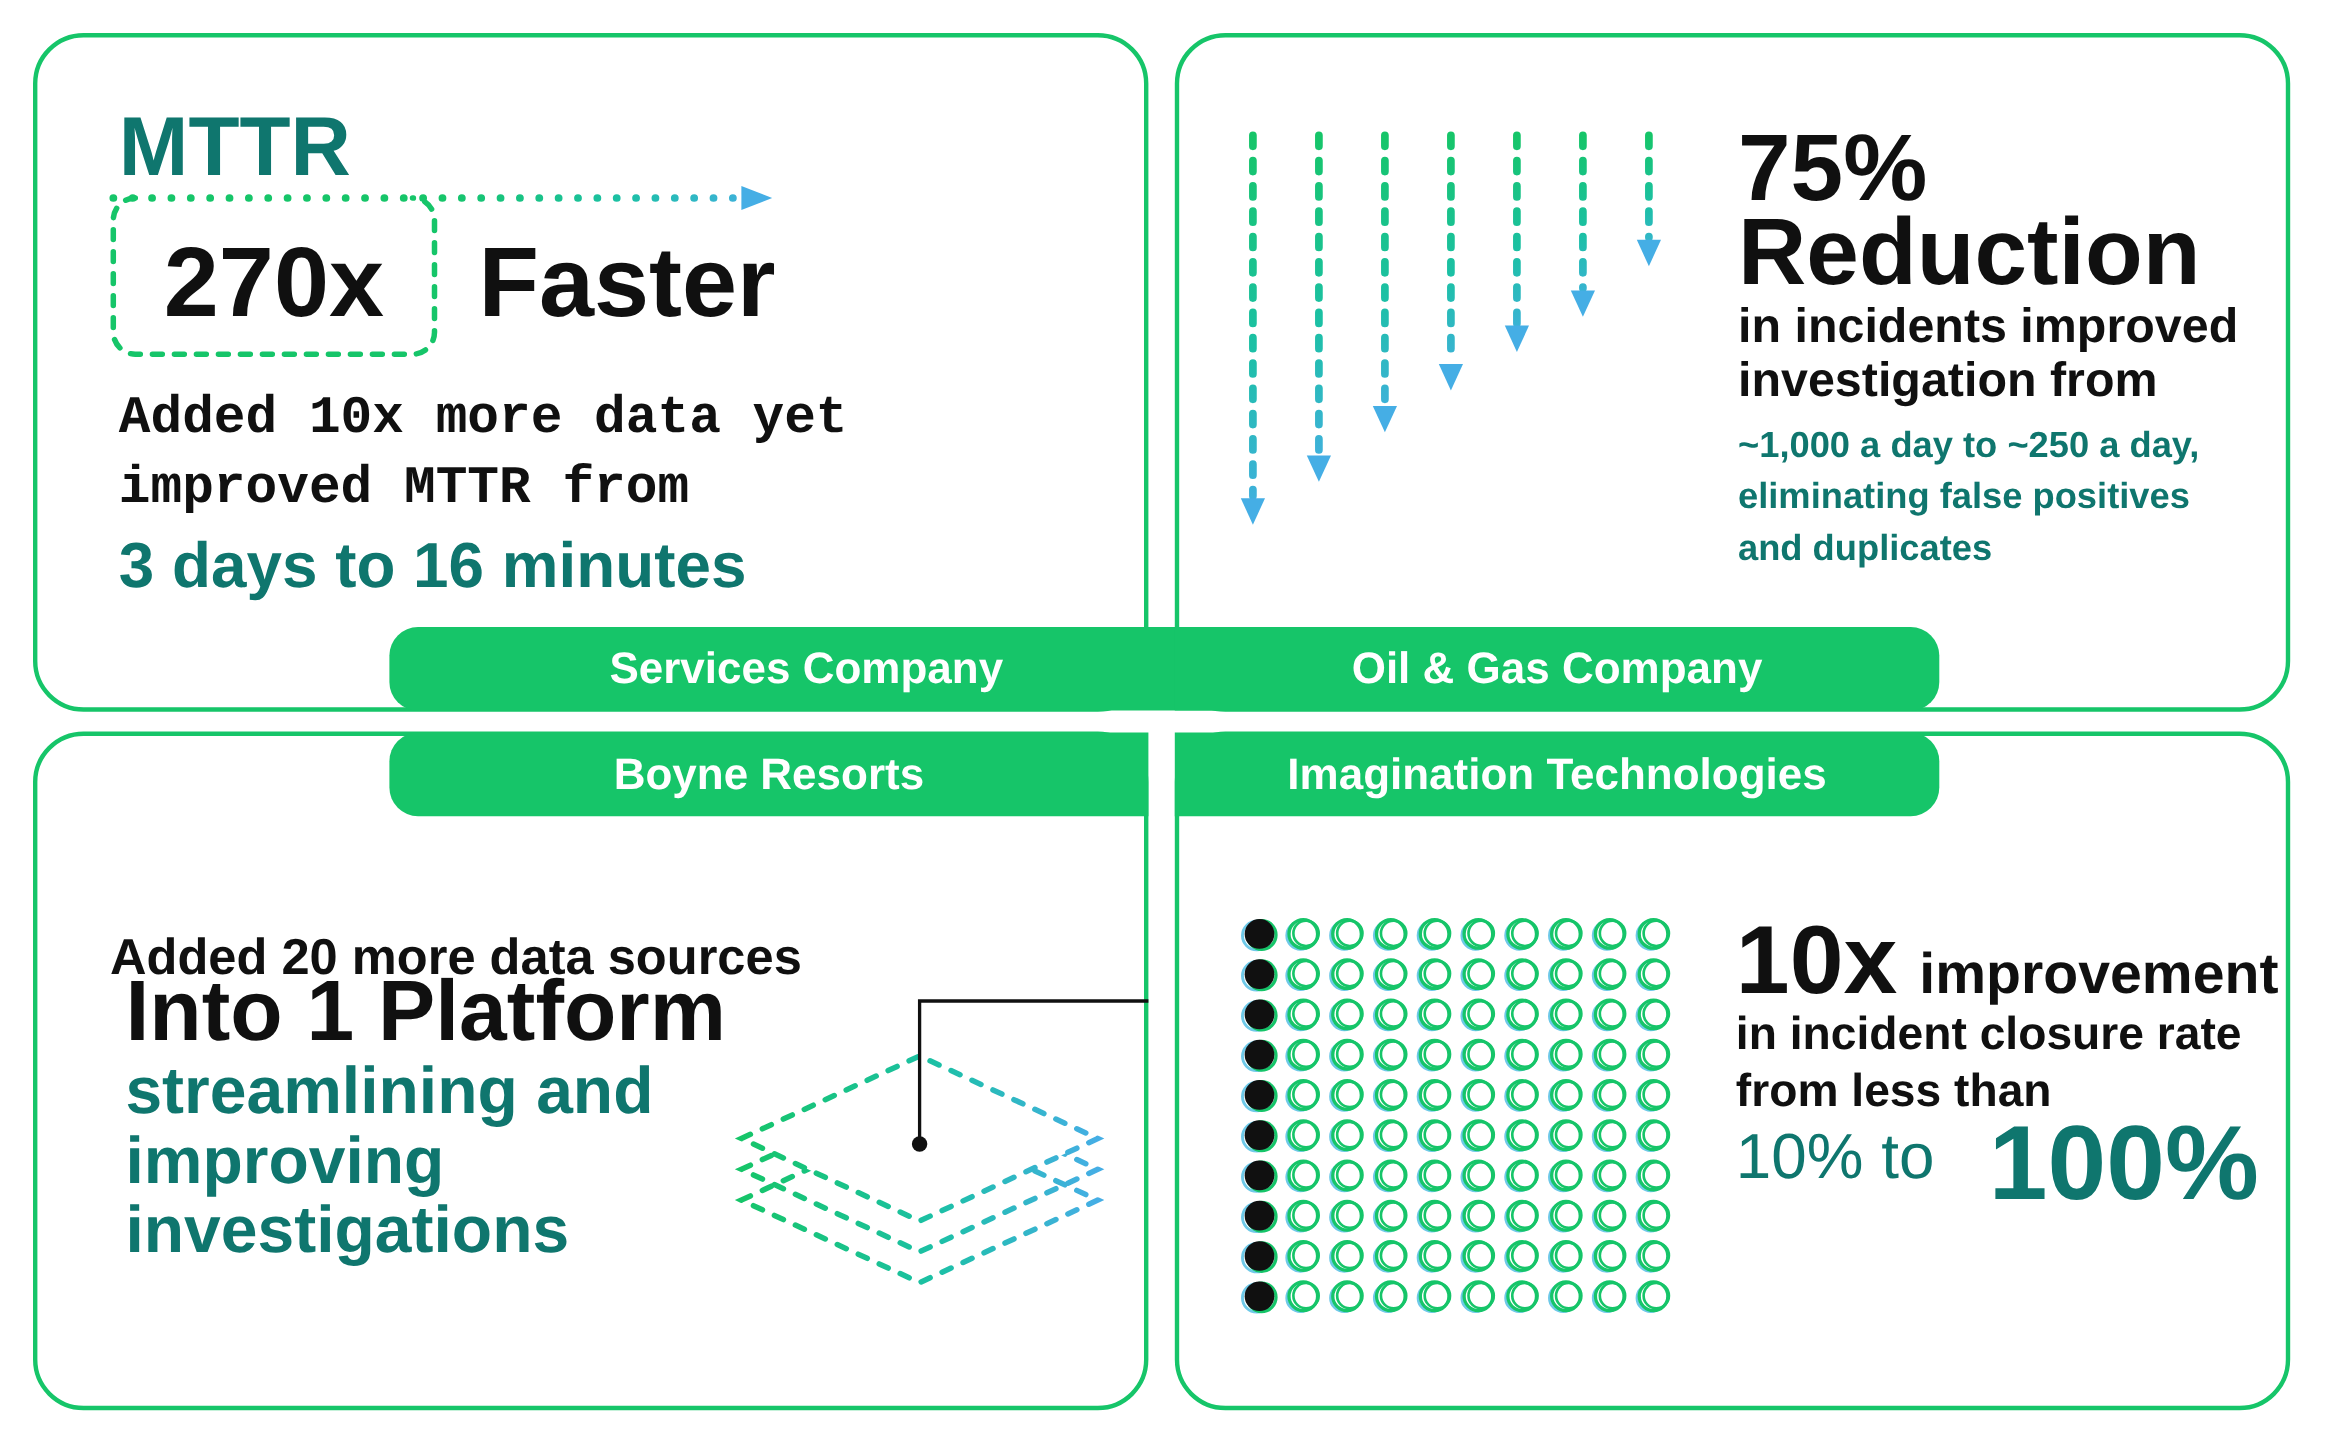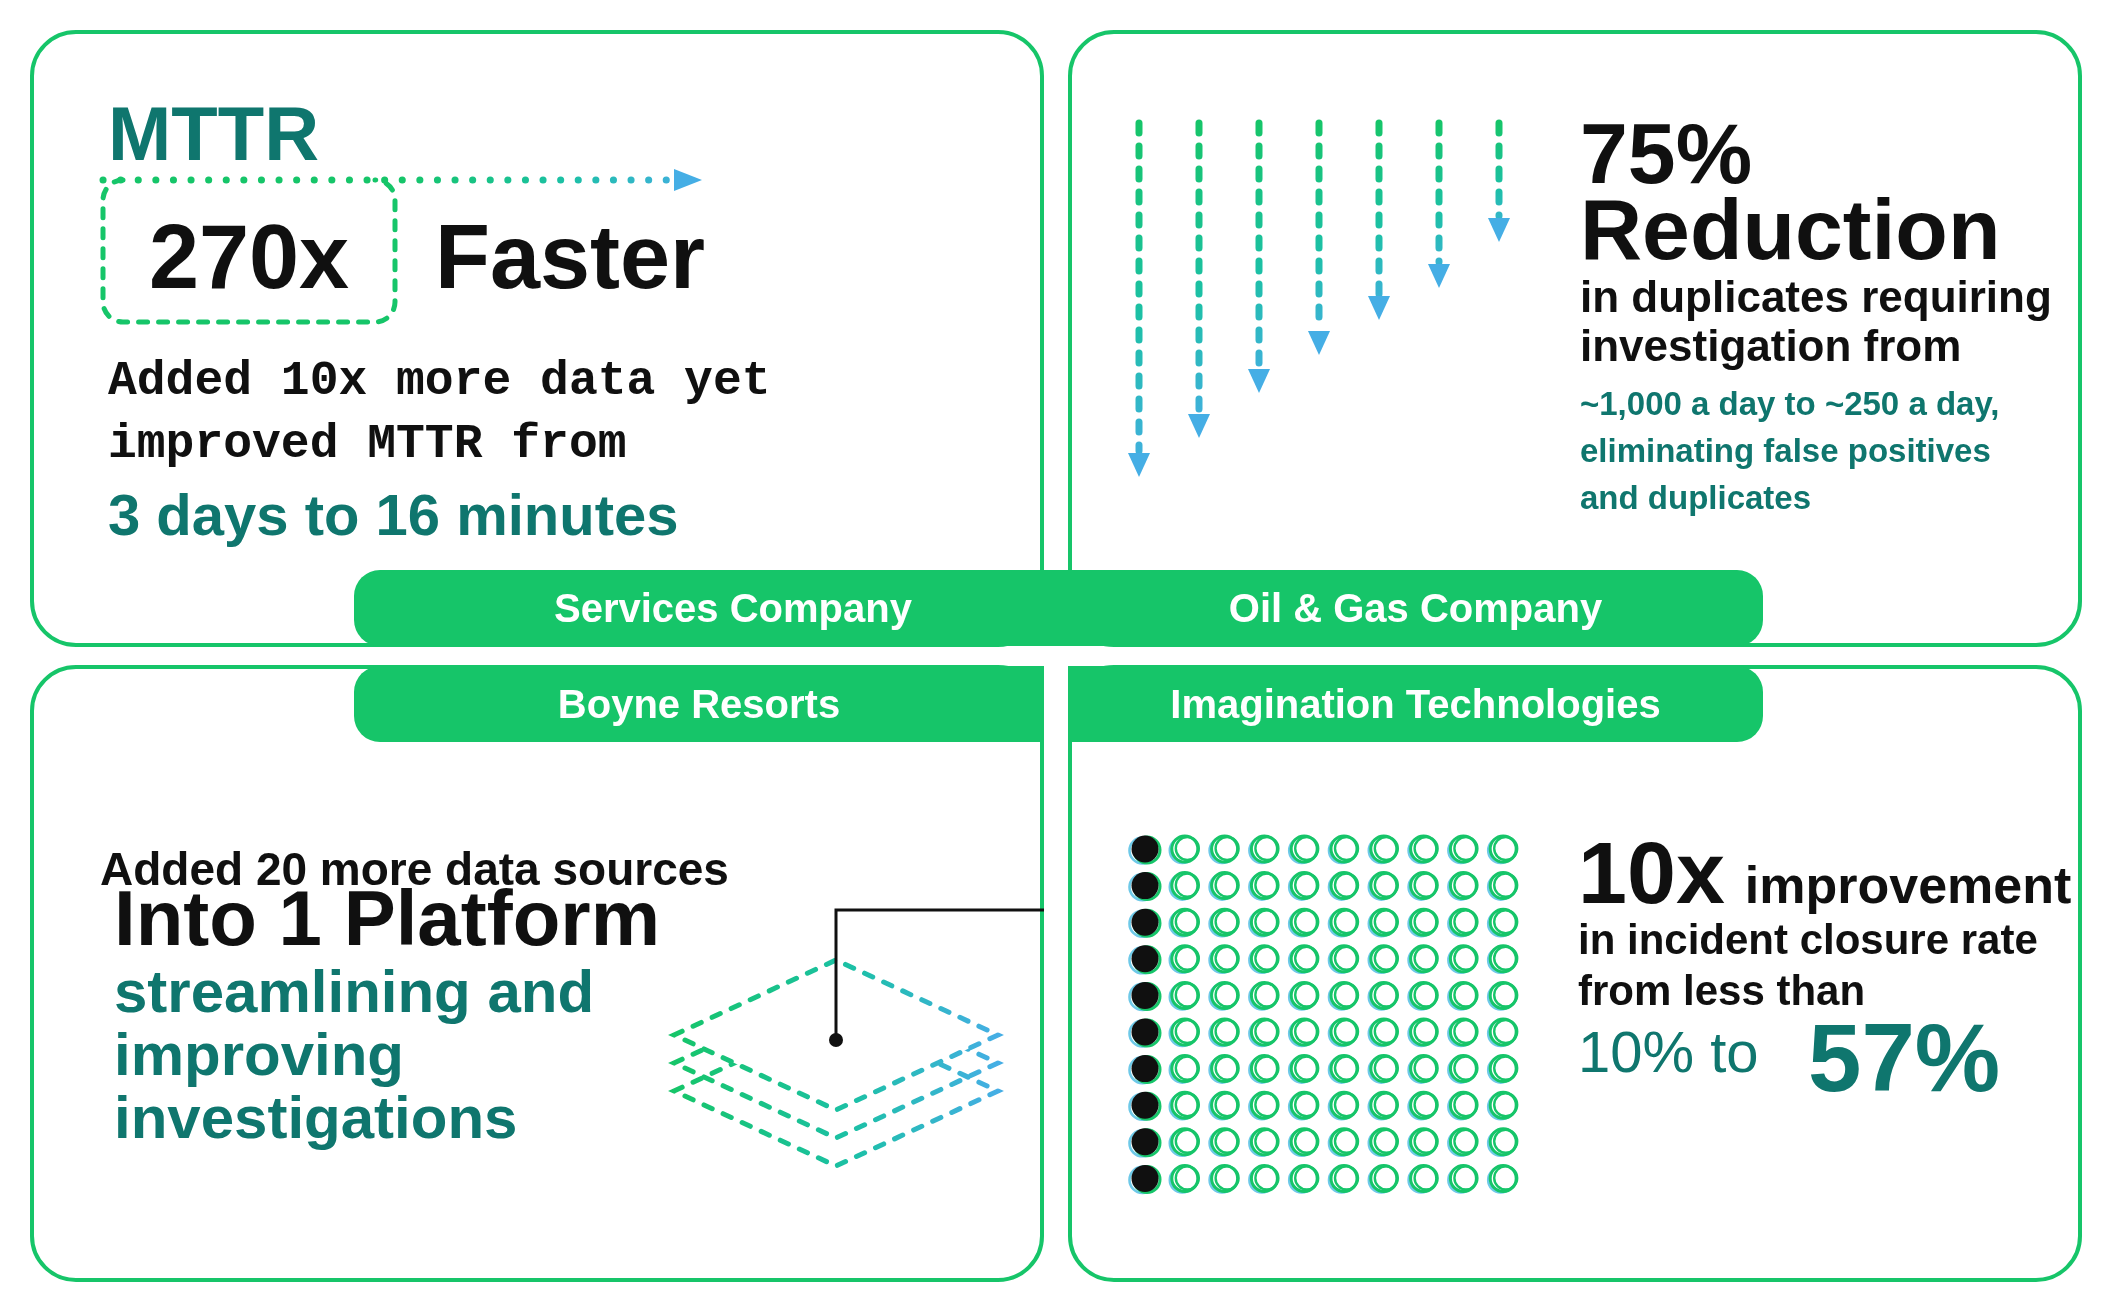--- a/index.html
+++ b/index.html
@@ -643,21 +643,21 @@
   <div class="txt ink" id="stat-faster">Faster</div>
   <div class="txt ink" id="mttr-body">
     <span class="line">Added 10x more data yet</span>
     <span class="line">improved MTTR from</span>
   </div>
   <div class="txt green" id="mttr-highlight">3 days to 16 minutes</div>
 
   <div class="txt ink" id="r-stat">75%</div>
   <div class="txt ink" id="r-stat2">Reduction</div>
   <div class="txt ink" id="r-body">
-    <span class="line">in duplicates requiring</span>
+    <span class="line">in incidents improved</span>
     <span class="line">investigation from</span>
   </div>
   <div class="txt green" id="r-highlight">
     <span class="line">~1,000 a day to ~250 a day,</span>
     <span class="line">eliminating false positives</span>
     <span class="line">and duplicates</span>
   </div>
 
   <div class="txt ink" id="p-body">Added 20 more data sources</div>
   <div class="txt ink" id="p-stat">Into 1 Platform</div>
@@ -668,15 +668,15 @@
   </div>
 
   <div class="txt ink" id="c-statline">
     <span>10x</span><span class="suffix">improvement</span>
   </div>
   <div class="txt ink" id="c-body">
     <span class="line">in incident closure rate</span>
     <span class="line">from less than</span>
   </div>
   <div class="txt green" id="c-small">10% to</div>
-  <div class="txt green" id="c-big">57%</div>
+  <div class="txt green" id="c-big">100%</div>
 
 </div>
 
 </body></html>

